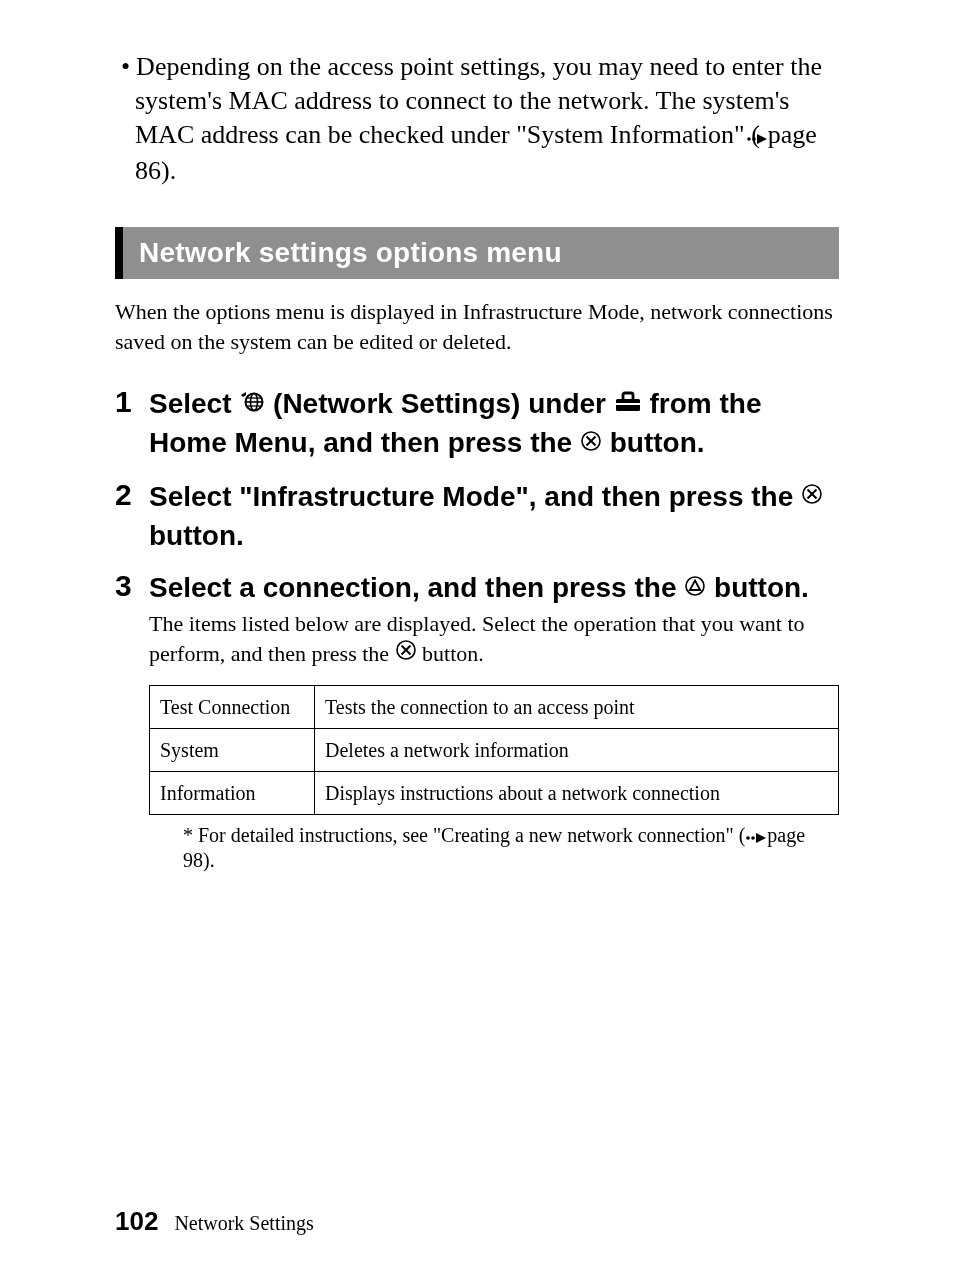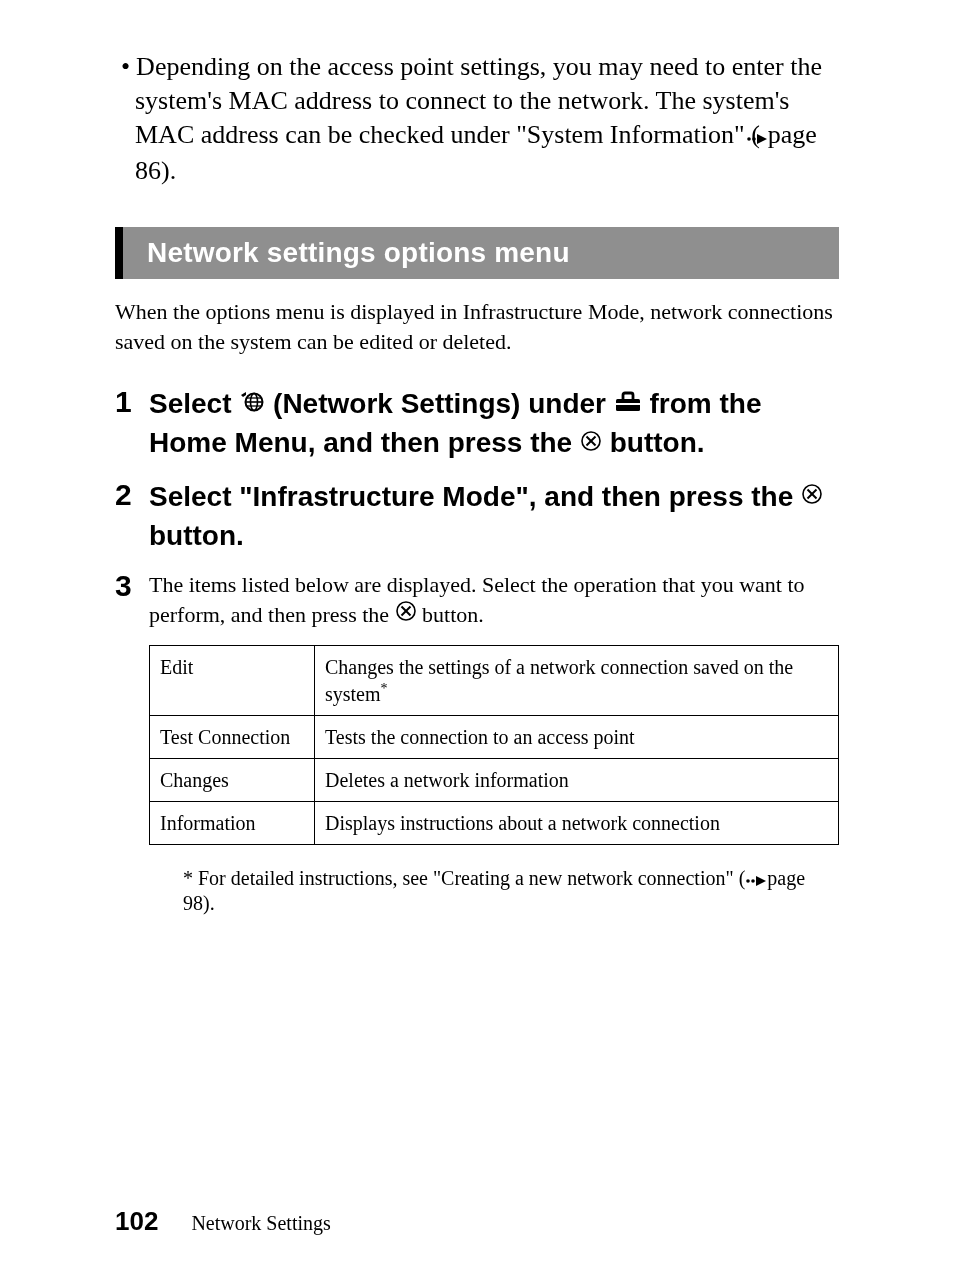--- a/index.html
+++ b/index.html
@@ -20,21 +20,21 @@
       text-indent: -14px;
     }
     .bullet-dot { padding-right: 6px; }
     .ref-icon {
       display: inline-block;
       vertical-align: middle;
     }
     .section-bar {
       background: #8f8f8f;
       border-left: 8px solid #000;
-      padding: 10px 24px;
+      padding: 10px 16px;
       margin-bottom: 18px;
     }
     .section-bar-text {
       font-family: Arial, Helvetica, sans-serif;
       font-weight: bold;
       font-size: 28px;
       color: #fff;
       letter-spacing: 0.2px;
     }
     .intro-para {
@@ -87,40 +87,39 @@
       vertical-align: top;
       line-height: 1.3;
     }
     .ops-table td:first-child { width: 165px; }
     .footnote-star {
       font-size: 14px;
       vertical-align: super;
     }
     .table-footnote {
       font-size: 20px;
-      margin-top: 22px;
+      margin-top: 9px;
       padding-left: 34px;
     }
     .footer {
       position: absolute;
       bottom: 48px;
       left: 115px;
       display: flex;
       align-items: baseline;
       gap: 16px;
     }
     .footer-page {
       font-family: Arial, Helvetica, sans-serif;
       font-weight: bold;
       font-size: 26px;
       text-align: center;
     }
     .footer-section {
       font-size: 20px;
-      margin-left: 17px;
     }
   </style>
 </head>
 <body>
 
 <p class="bullet-para">
   <span class="bullet-dot">•</span><span>Depending on the access point settings, you may need to enter the system's MAC address to connect to the network. The system's MAC address can be checked under "System Information" (</span><span class="ref-icon"><svg width="22" height="12" viewBox="0 0 22 12">
         <circle cx="3" cy="6" r="1.8" fill="#000"></circle>
         <circle cx="8" cy="6" r="1.8" fill="#000"></circle>
         <polygon points="11,1 21,6 11,11" fill="#000"></polygon>
@@ -168,40 +167,42 @@
               <line x1="6.5" y1="6.5" x2="15.5" y2="15.5" stroke="#000" stroke-width="2"></line>
               <line x1="15.5" y1="6.5" x2="6.5" y2="15.5" stroke="#000" stroke-width="2"></line>
             </svg></span><span> button.</span>
       </div>
     </div>
   </li>
 
   <li class="step">
     <div class="step-num">3</div>
     <div class="step-body">
+      <div class="step-title">
+        <span>Select a connection, and then press the </span><span class="inline-icon"><svg width="22" height="22" viewBox="0 0 22 22">
+              <circle cx="11" cy="11" r="9" fill="none" stroke="#000" stroke-width="1.6"></circle>
+              <polygon points="11,5.5 16.2,15 5.8,15" fill="none" stroke="#000" stroke-width="1.8"></polygon>
+            </svg></span><span> button.</span>
+      </div>
       <div class="step-desc">
         <span>The items listed below are displayed. Select the operation that you want to perform, and then press the </span><span class="inline-icon"><svg width="22" height="22" viewBox="0 0 22 22">
               <circle cx="11" cy="11" r="9" fill="none" stroke="#000" stroke-width="1.6"></circle>
               <line x1="6.5" y1="6.5" x2="15.5" y2="15.5" stroke="#000" stroke-width="2"></line>
               <line x1="15.5" y1="6.5" x2="6.5" y2="15.5" stroke="#000" stroke-width="2"></line>
             </svg></span><span> button.</span>
       </div>
 
       <table class="ops-table">
         <tbody>
-            <tr>
-          <td>Edit</td>
-          <td><span>Changes the settings of a network connection saved on the system</span><span class="footnote-star">*</span></td>
-        </tr>
         <tr>
           <td>Test Connection</td>
           <td>Tests the connection to an access point</td>
         </tr>
         <tr>
-          <td>Changes</td>
+          <td>System</td>
           <td>Deletes a network information</td>
         </tr>
         <tr>
           <td>Information</td>
           <td>Displays instructions about a network connection</td>
         </tr>
       </tbody>
         </table>
 
       <p class="table-footnote">

